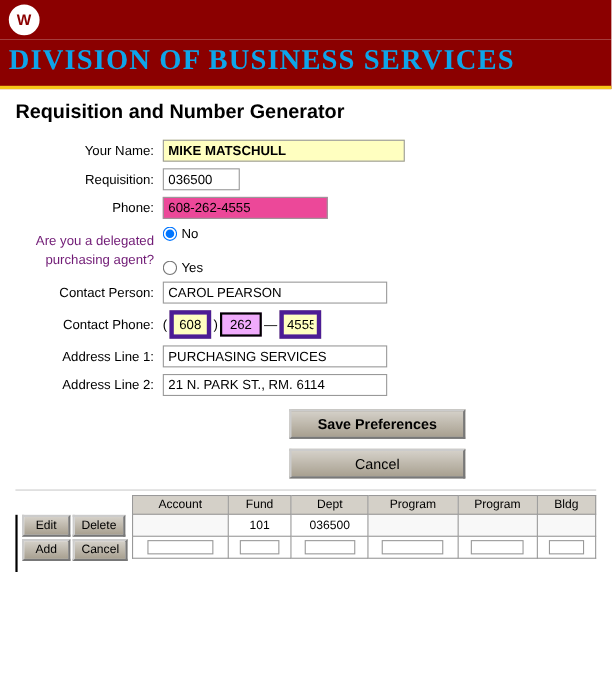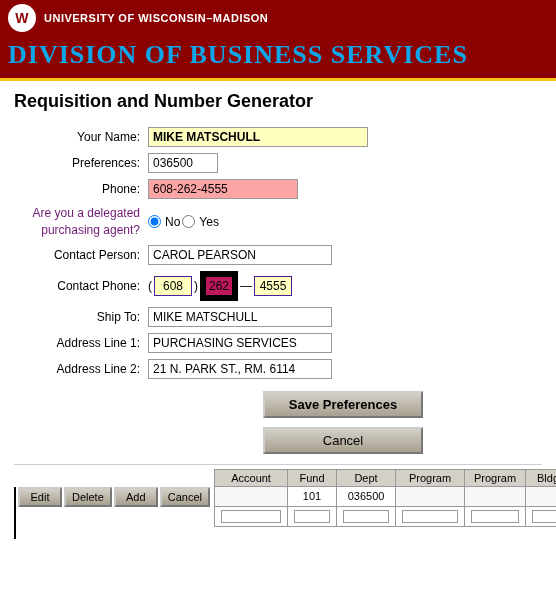--- a/index.html
+++ b/index.html
@@ -85,62 +85,62 @@
       padding: 2px 4px;
       font-size: 12px;
       width: 220px;
       font-weight: bold;
     }
     .input-white {
       background-color: #fff;
       border: 1px solid #999;
       padding: 2px 4px;
       font-size: 12px;
-      width: 184px;
+      width: 204px;
     }
     .input-small {
       background-color: #fff;
       border: 1px solid #999;
       padding: 2px 4px;
       font-size: 12px;
       width: 70px;
     }
     .input-phone-yellow {
-      background-color: #fca5a5;
+      background-color: #ec4899;
       border: 1px solid #999;
       padding: 2px 4px;
       font-size: 12px;
       width: 150px;
     }
     .phone-group {
       display: flex;
       align-items: center;
       gap: 2px;
       font-size: 12px;
     }
     .phone-part-yellow {
       background-color: #ffffc0;
-      border: 1px solid #4c1d95;
+      border: 4px solid #4c1d95;
       padding: 2px 3px;
       font-size: 12px;
       width: 38px;
       text-align: center;
     }
     .phone-part-normal {
-      background-color: #be185d;
-      border: 6px solid #000000;
+      background-color: #f0abfc;
+      border: 2px solid #000000;
       padding: 2px 3px;
       font-size: 12px;
       width: 38px;
       text-align: center;
     }
     .radio-group {
       display: flex;
-      flex-direction: row;
-      gap: 2px;
+      flex-direction: column;
+      gap: 17px;
     }
     .radio-label {
       display: flex;
       align-items: center;
       gap: 4px;
       font-size: 12px;
     }
     .label-multi {
       text-align: right;
       vertical-align: top;
@@ -184,21 +184,21 @@
       margin-top: 4px;
       border-top: 1px solid #ccc;
       padding-top: 4px;
     }
     .bottom-table-wrap {
       display: flex;
       align-items: flex-start;
     }
     .action-buttons {
       display: flex;
-      flex-direction: row;
+      flex-direction: column;
       gap: 2px;
       margin-right: 4px;
       margin-top: 18px;
     }
     .btn-sm {
       background: linear-gradient(to bottom, #d4d0c8, #a8a090);
       border: 2px outset #ccc;
       padding: 2px 6px;
       font-size: 11px;
       cursor: pointer;
@@ -229,39 +229,38 @@
     }
     .data-table td.empty-cell {
       background: #f8f8f8;
     }
   </style>
 </head>
 <body>
 
 <div class="header-top">
   <div class="uw-badge">W</div>
-  <span>UNIVERSITY OF WISCONSIN–MADISON</span>
 </div>
 <div class="header-title-bar">
   <h1>Division of Business Services</h1>
 </div>
 
 <div class="main-content">
   <div class="page-title">Requisition and Number Generator</div>
 
   <table class="form-table">
     <tbody>
         <tr>
       <td class="label-cell">Your Name:</td>
       <td>
         <input class="input-yellow" type="text" value="MIKE MATSCHULL" style="">
       </td>
     </tr>
     <tr>
-      <td class="label-cell">Preferences:</td>
+      <td class="label-cell">Requisition:</td>
       <td>
         <input class="input-small" type="text" value="036500" style="">
       </td>
     </tr>
     <tr>
       <td class="label-cell">Phone:</td>
       <td>
         <input class="input-phone-yellow" type="text" value="608-262-4555" style="">
       </td>
     </tr>
@@ -293,26 +292,20 @@
       <td class="label-cell">Contact Phone:</td>
       <td>
         <div class="phone-group">
           <span>(</span>
           <input class="phone-part-yellow" type="text" value="608" style="">
           <span>)</span>
           <input class="phone-part-normal" type="text" value="262" style="">
           <span>—</span>
           <input class="phone-part-yellow" type="text" value="4555" style="">
         </div>
-      </td>
-    </tr>
-    <tr>
-      <td class="label-cell">Ship To:</td>
-      <td>
-        <input class="input-white" type="text" value="MIKE MATSCHULL" style="">
       </td>
     </tr>
     <tr>
       <td class="label-cell">Address Line 1:</td>
       <td>
         <input class="input-white" type="text" value="PURCHASING SERVICES" style="">
       </td>
     </tr>
     <tr>
       <td class="label-cell">Address Line 2:</td>

